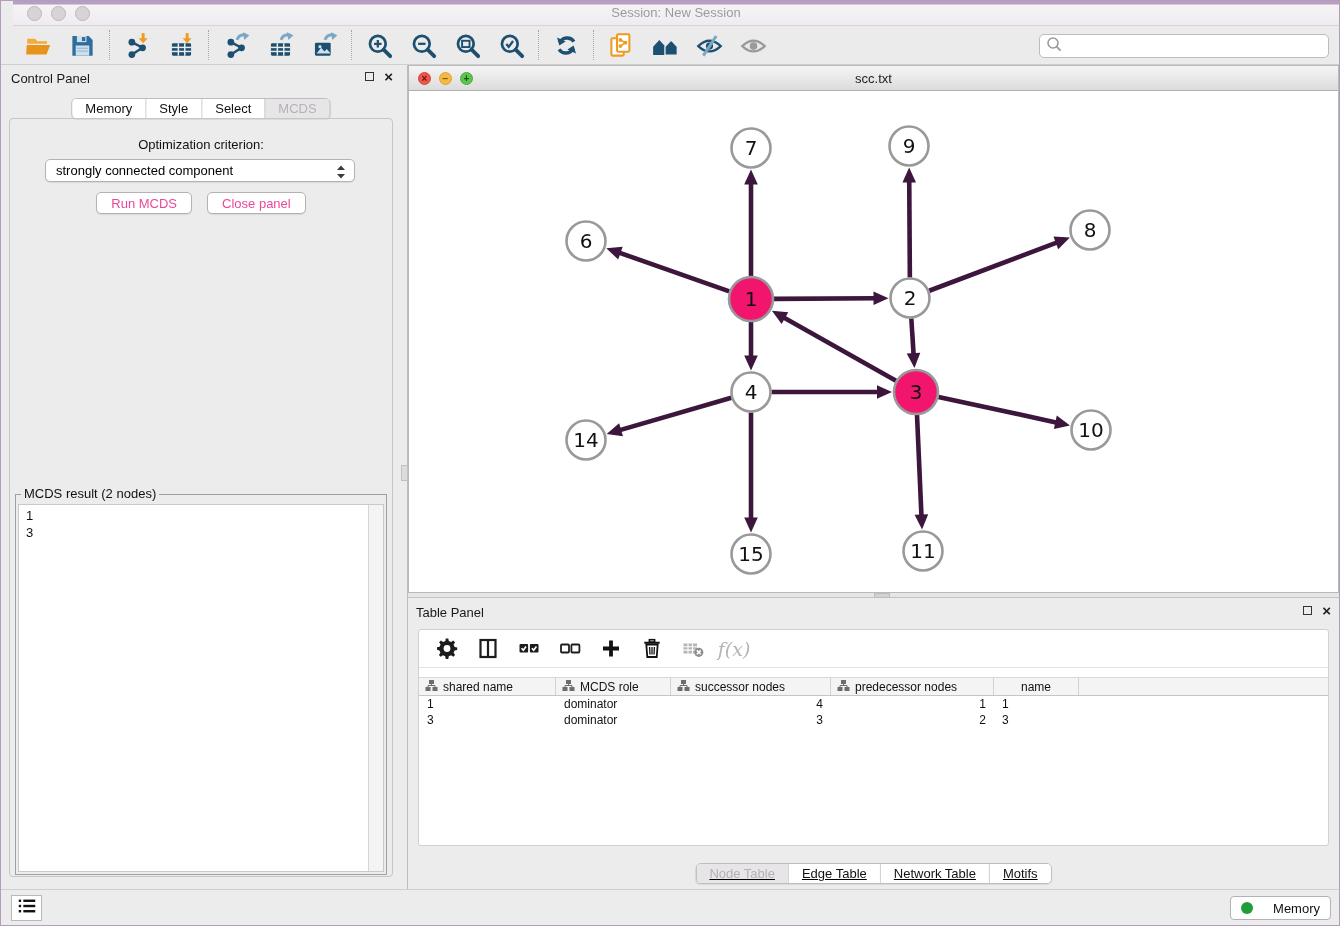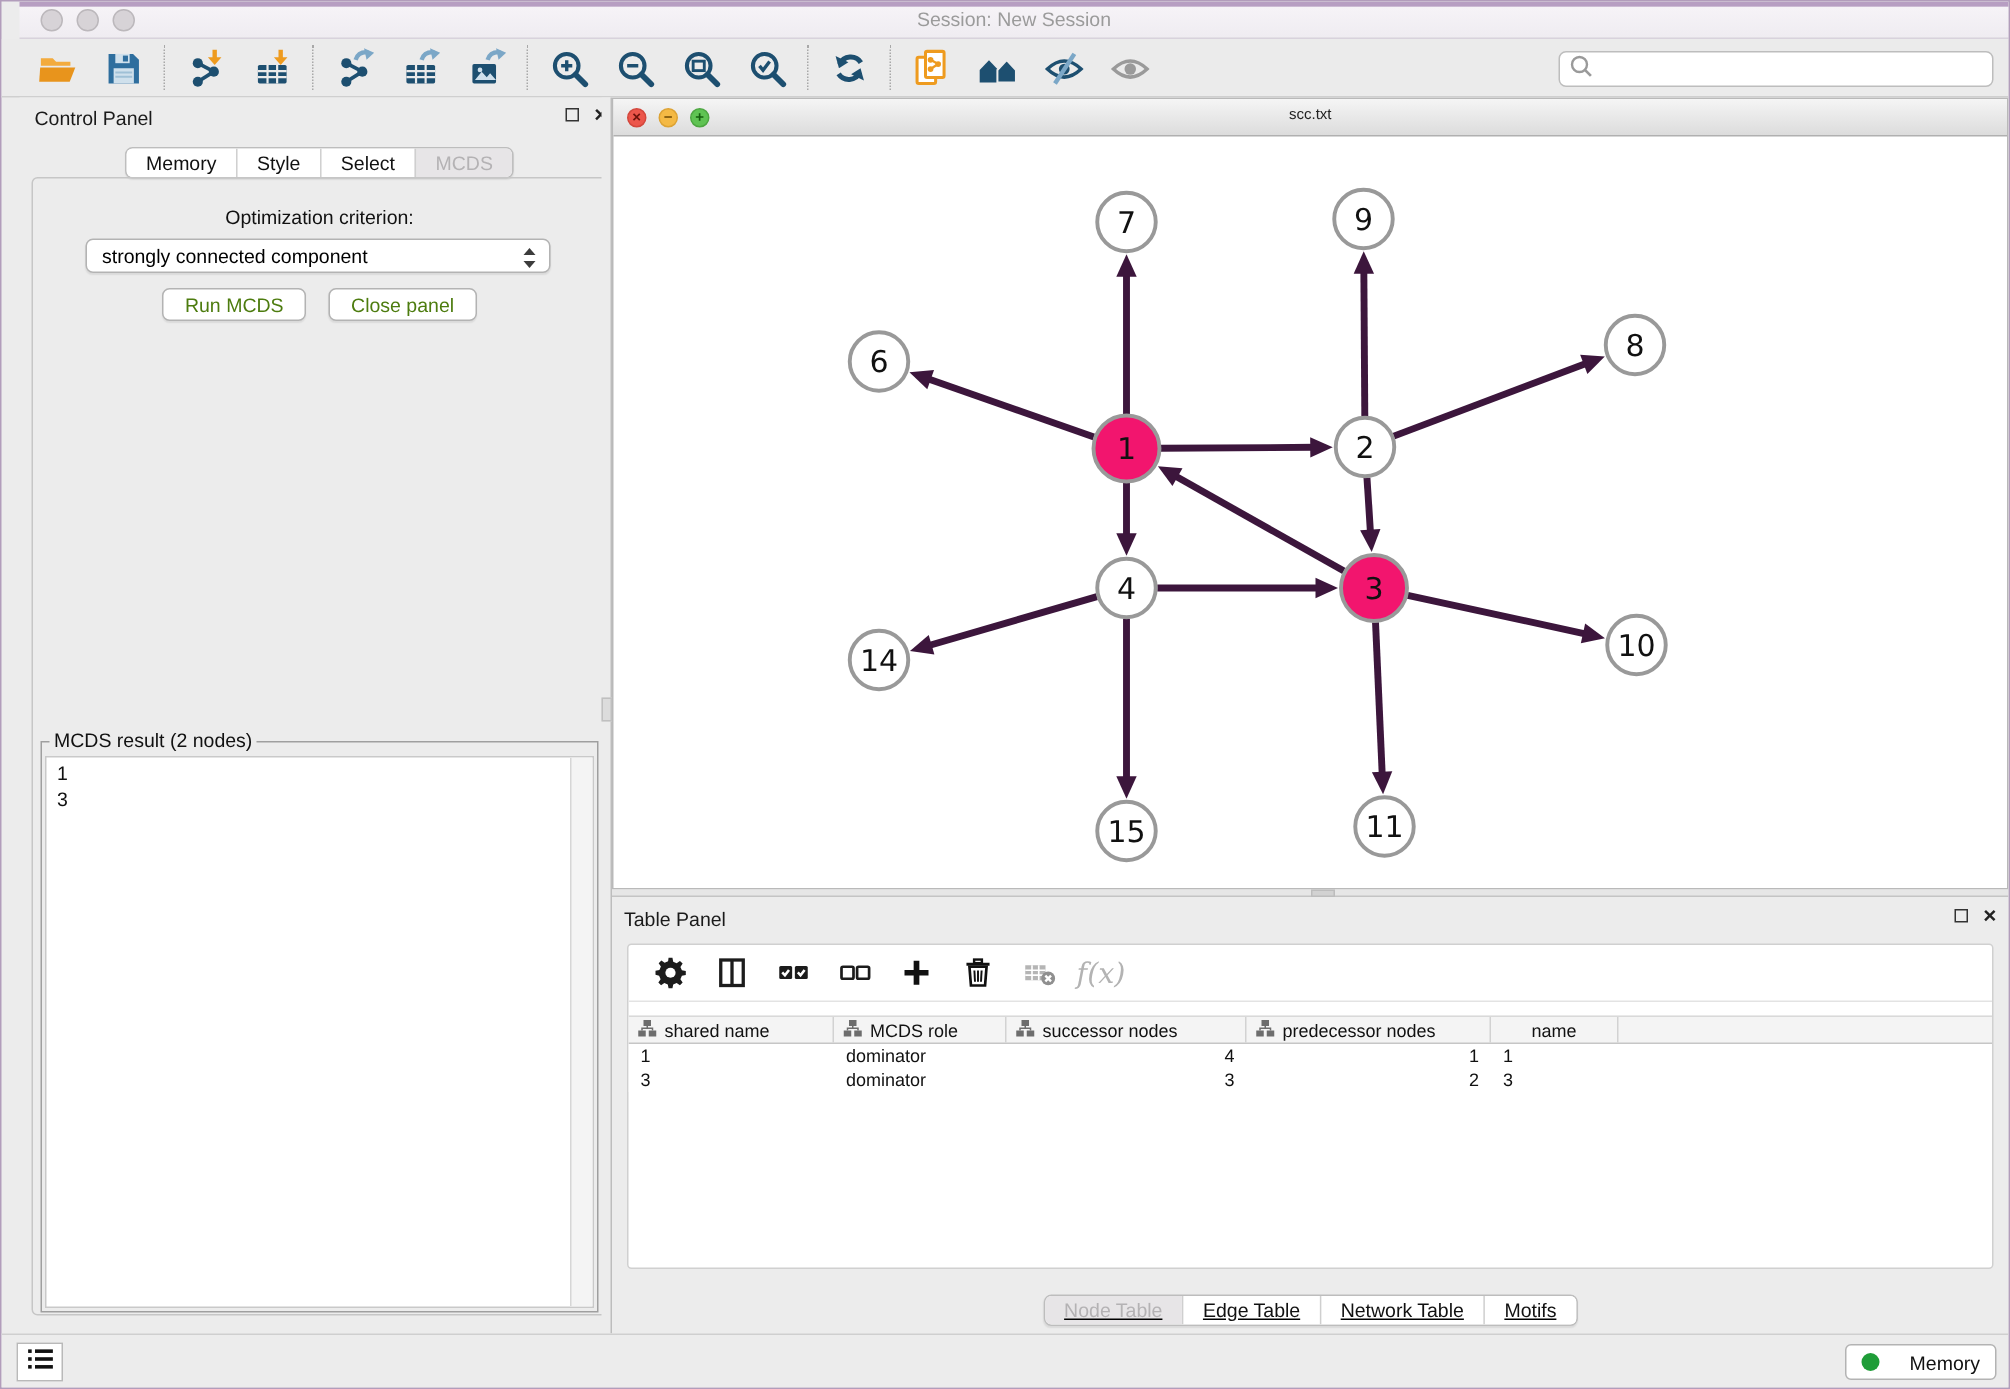--- a/index.html
+++ b/index.html
@@ -21,21 +21,21 @@
   .tb-sep { width:1px; height:30px; border-left:1px dotted #a8a8a8; }
   .tb-icon { width:28px; height:28px; display:flex; align-items:center; justify-content:center; cursor:default; }
   .search-box { position:absolute; right:10px; top:8px; width:290px; height:24px; background:#fff;
     border:1px solid #bdbdbd; border-radius:5px; display:flex; align-items:center; padding-left:5px; }
   .search-box input { border:none; outline:none; flex:1; font-size:13px; background:transparent; height:20px; }
 
   
   .main { position:absolute; top:64px; left:0; right:0; bottom:36px; }
 
   
-  .control-panel { position:absolute; left:12px; top:0; width:400px; height:100%; background:#ececec; }
+  .control-panel { position:absolute; left:0; top:0; width:400px; height:100%; background:#ececec; }
   .panel-header { position:absolute; top:0; left:0; right:0; height:26px; }
   .panel-header .ph-title { position:absolute; left:10px; top:6px; font-size:13px; color:#1a1a1a; }
   .ph-icons { position:absolute; right:8px; top:6px; display:flex; gap:10px; align-items:center; }
   .float-icon { width:9px; height:9px; border:1.6px solid #333; display:inline-block; }
   .close-icon { font-size:15px; font-weight:bold; color:#222; line-height:11px; }
 
   .seg { display:inline-flex; border:1px solid #bdbdbd; border-radius:5px; overflow:hidden; background:#fff;
     height:21px; line-height:20px; font-size:13px; box-shadow:0 1px 1px rgba(0,0,0,0.08); }
   .seg .tab { padding:0 13px; border-left:1px solid #cfcfcf; color:#111; background:#fff; cursor:default; white-space:nowrap; }
   .seg .tab:first-child { border-left:none; }
@@ -44,41 +44,41 @@
 
   .cp-content-border { position:absolute; top:53px; left:8px; right:8px; bottom:12px;
     border:1px solid #c6c6c6; border-radius:4px; }
   .opt-label { position:absolute; top:72px; left:0; right:0; text-align:center; font-size:13px; color:#111; }
   .opt-select { position:absolute; top:94px; left:44px; width:310px; height:23px; background:#fff;
     border:1px solid #b3b3b3; border-radius:5px; font-size:13px; display:flex; align-items:center;
     padding-left:10px; box-shadow:0 1px 1px rgba(0,0,0,0.08); }
   .opt-select .chev { position:absolute; right:6px; top:3px; }
   .cp-buttons { position:absolute; top:127px; left:0; right:0; display:flex; justify-content:center; gap:15px; }
   .btn { background:#fff; border:1px solid #b3b3b3; border-radius:5px; height:22px; font-size:13px;
-    padding:0 14px; color:#4d7c0f; box-shadow:0 1px 1px rgba(0,0,0,0.08); font-family:"Liberation Sans",sans-serif; }
+    padding:0 14px; color:#ec4899; box-shadow:0 1px 1px rgba(0,0,0,0.08); font-family:"Liberation Sans",sans-serif; }
 
   .mcds-fieldset { position:absolute; left:14px; right:14px; top:429px; bottom:14px;
     border:1px solid #9f9f9f; background:#ececec; padding:0; }
   .mcds-legend { position:absolute; top:-9px; left:5px; background:#ececec; font-size:13px; padding:0 3px; color:#111; }
   .mcds-inner { position:absolute; inset:9px 2px 2px 2px; background:#fff; border:1px solid #c9c9c9; overflow:hidden; }
   .mcds-lines { position:absolute; inset:0 16px 0 0; font-size:13px; color:#111; padding:2px 0 0 7px; line-height:17px; }
   .mcds-scroll { position:absolute; top:0; right:0; bottom:0; width:15px; background:#f4f4f4; border-left:1px solid #d6d6d6; }
 
   
   .v-splitter { position:absolute; left:400px; top:0; width:7px; height:100%; background:#ececec; border-right:1px solid #bdbdbd; }
   .v-grip { position:absolute; top:400px; left:0; width:7px; height:16px; background:#dcdcdc; border:1px solid #c0c0c0; }
 
   
   .right-col { position:absolute; left:407px; top:0; right:0; height:100%; }
 
   
   .net-window { position:absolute; top:0; left:0; right:0; height:528px; background:#fff; border:1px solid #b9b9b9; }
   .net-titlebar { position:absolute; top:0; left:0; right:0; height:25px;
     background:linear-gradient(#f5f5f5,#dcdcdc); border-bottom:1px solid #b0b0b0; }
-  .net-title { position:absolute; left:0; right:0; top:5px; text-align:center; font-size:10px; color:#222; }
+  .net-title { position:absolute; left:0; right:0; top:5px; text-align:center; font-size:13px; color:#222; }
   .net-tl { position:absolute; top:6px; left:9px; display:flex; gap:8px; }
   .net-dot { width:13px; height:13px; border-radius:50%; font-size:10px; font-weight:bold; text-align:center;
     line-height:12px; cursor:default; }
   .nd-red { background:#ec564b; border:1px solid #d3473c; color:#6d120b; }
   .nd-yellow { background:#f4b944; border:1px solid #dda334; color:#7a5309; }
   .nd-green { background:#5fc353; border:1px solid #4da741; color:#135e0c; }
   #graph-svg { position:absolute; top:25px; left:0; }
 
   
   .h-splitter { position:absolute; top:528px; left:0; right:0; height:5px; background:#e6e6e6; border-bottom:1px solid #c4c4c4; }

